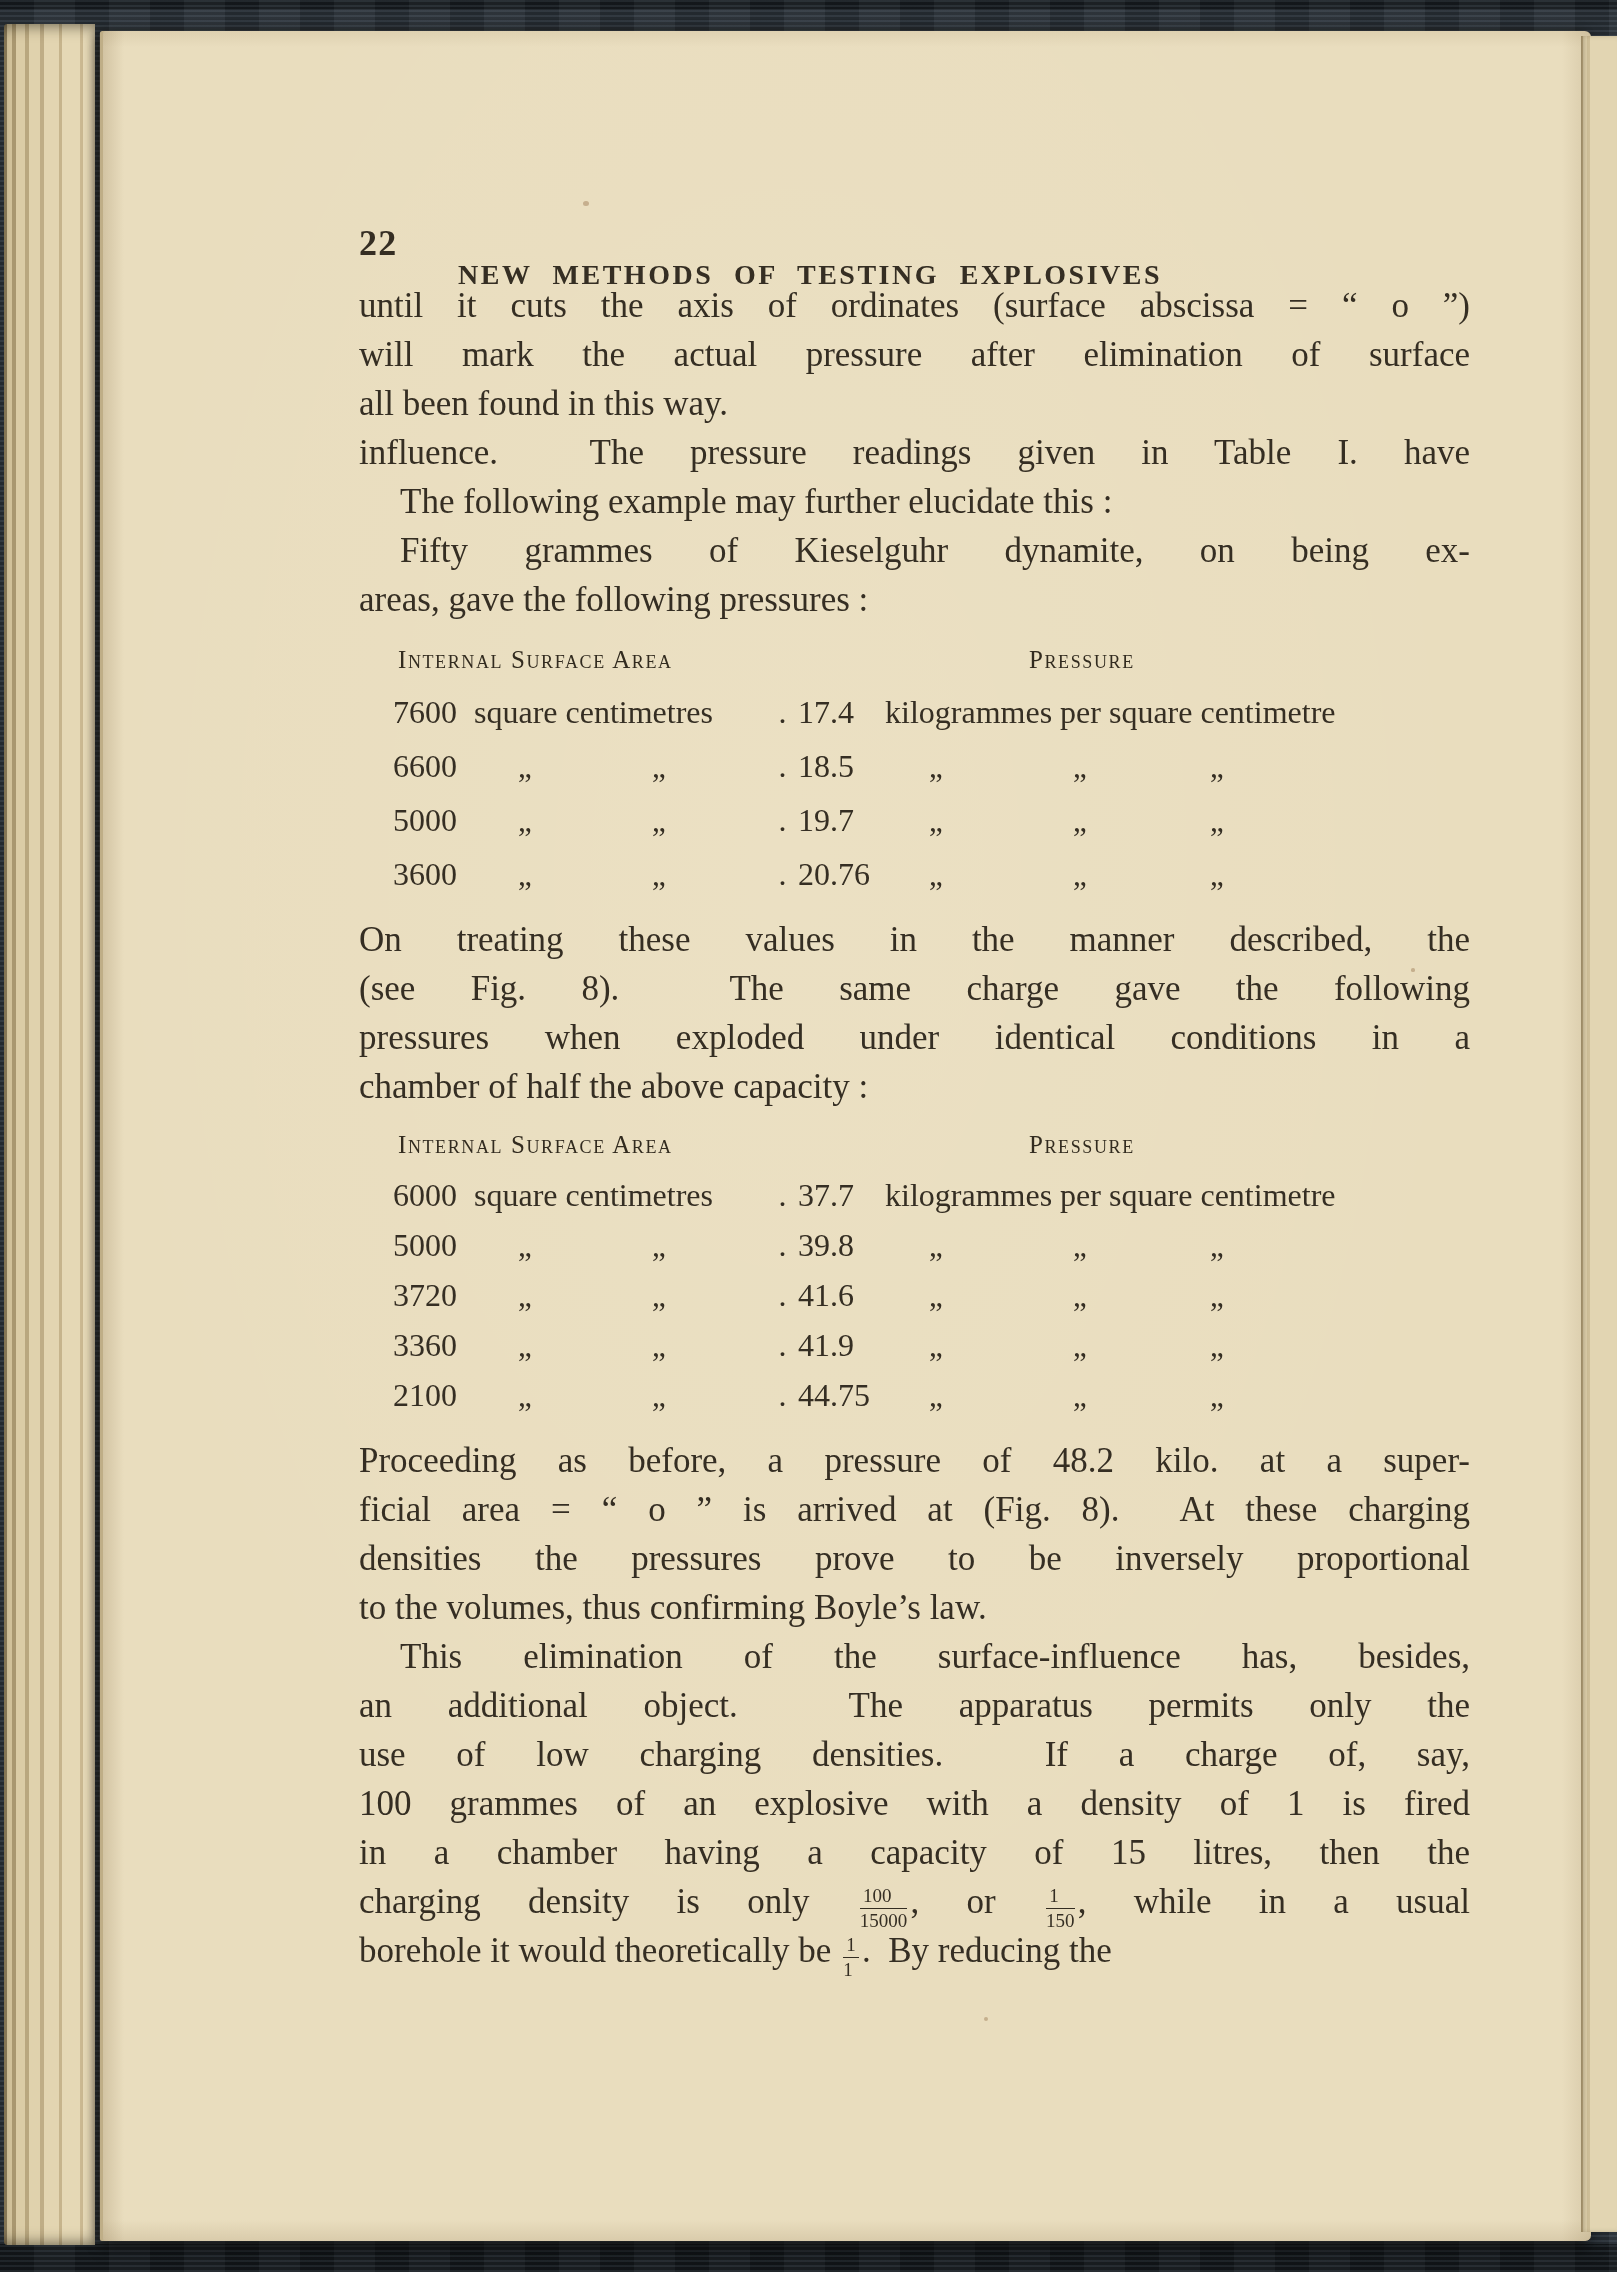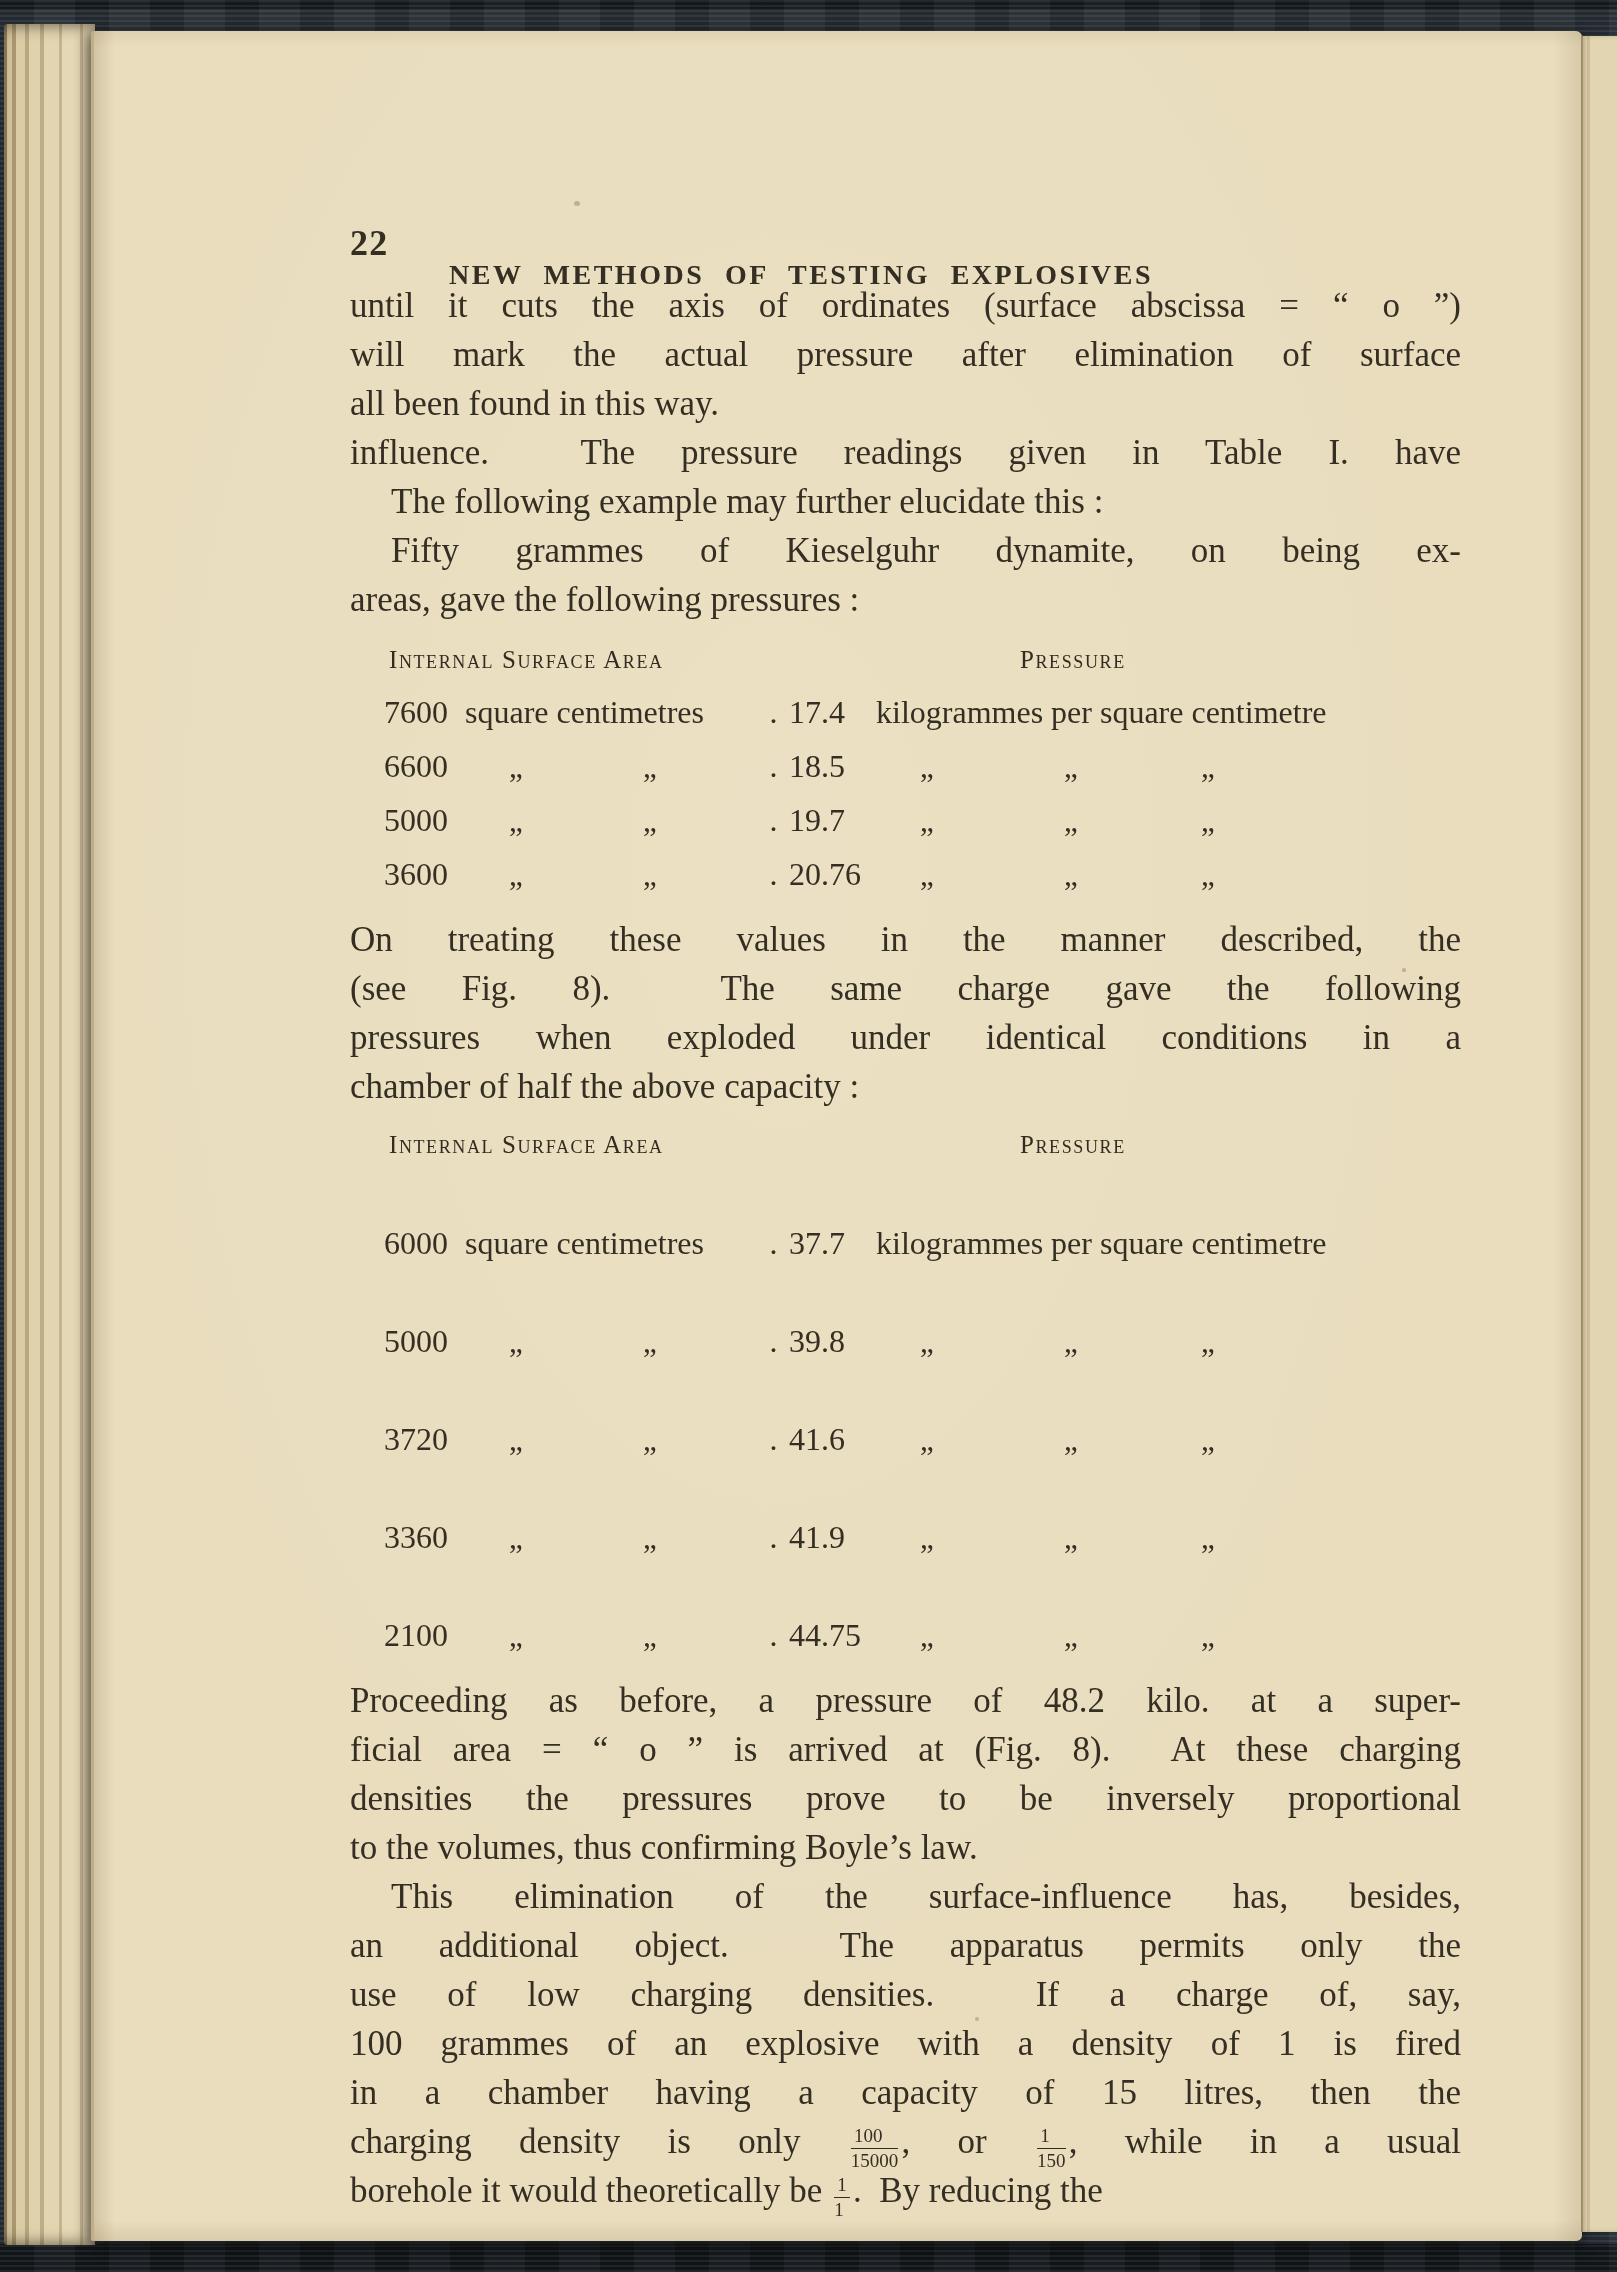--- a/index.html
+++ b/index.html
@@ -14,21 +14,21 @@
   }
   
   .page-stack{position:absolute;left:3.7px;top:24px;width:91px;height:2221px;border-radius:3.7px 0 0 3.7px;
     background:linear-gradient(90deg,
       #8d7d5b 0 3.1px,#d3c39c 3.1px 8px,#a99770 8px 12px,#dbcca6 12px 21px,
       #b9a77f 21px 25px,#e0d2ad 25px 36px,#bfad86 36px 40px,#e3d5b1 40px 55px,
       #c6b48c 55px 58px,#e5d8b5 58px 76px,#cbb992 76px 79px,#e7dab8 79px 91px);
     box-shadow:inset 0 11.2px 13.7px -8.7px rgba(30,25,15,0.55), inset 0 -11.2px 13.7px -8.7px rgba(30,25,15,0.55);
   }
   
-  .page{position:absolute;left:94px;top:31px;width:1488px;height:2210px;border-radius:2.5px 6.2px 5.6px 1.9px;
+  .page{position:absolute;left:103px;top:31px;width:1488px;height:2210px;border-radius:2.5px 6.2px 5.6px 1.9px;
     background:
       radial-gradient(ellipse at 46% 38%, rgba(255,252,240,0.10), transparent 62%),
       linear-gradient(90deg, rgba(120,95,55,0.20) 0, transparent 21px),
       linear-gradient(270deg, rgba(120,95,55,0.16) 0, transparent 29px),
       linear-gradient(0deg, rgba(120,95,55,0.14) 0, transparent 21px),
       linear-gradient(180deg, rgba(120,95,55,0.10) 0, transparent 16px),
       #e9ddbe;
     box-shadow:-3.1px 0 0 0 #bfae87, -8.7px 1.9px 11.2px rgba(25,20,10,0.45), 0 6.2px 16px rgba(0,0,0,0.45);
   }
   
@@ -54,21 +54,21 @@
 
   .table{margin-left:34px;}
   .t1{margin-top:10px;margin-bottom:13.7px;}
   .t2{margin-top:7.5px;margin-bottom:15px;}
   .t-head{position:relative;height:52px;line-height:52px;padding-left:5px;}
   .sc{font-variant:small-caps;font-size:25px;letter-spacing:1.6px;color:#322b1f;}
   .press{position:absolute;left:636px;top:0;}
   .t-row{display:grid;grid-template-columns:81px 134px 159px 31px 87px 144px 137px 1fr;
     align-items:center;font-size:32px;}
   .t1 .t-row{height:54px;}
-  .t2 .t-row{height:50px;margin-top:48px;}
+  .t2 .t-row{height:50px;}
   .c{white-space:nowrap;}
   .sp2{grid-column:span 2;}
   .sp3{grid-column:span 3;}
   .dot{text-align:center;}
   .d{padding-left:44px;font-size:31px;}
 
   .frac{display:inline-block;text-align:right;font-size:19px;line-height:1.05;
     vertical-align:-13.7px;margin:0 3.1px;}
   .fn{display:block;border-bottom:1.9px solid #332c21;padding:0 3.1px 1.9px;}
   .fd{display:block;padding-top:1.9px;}

